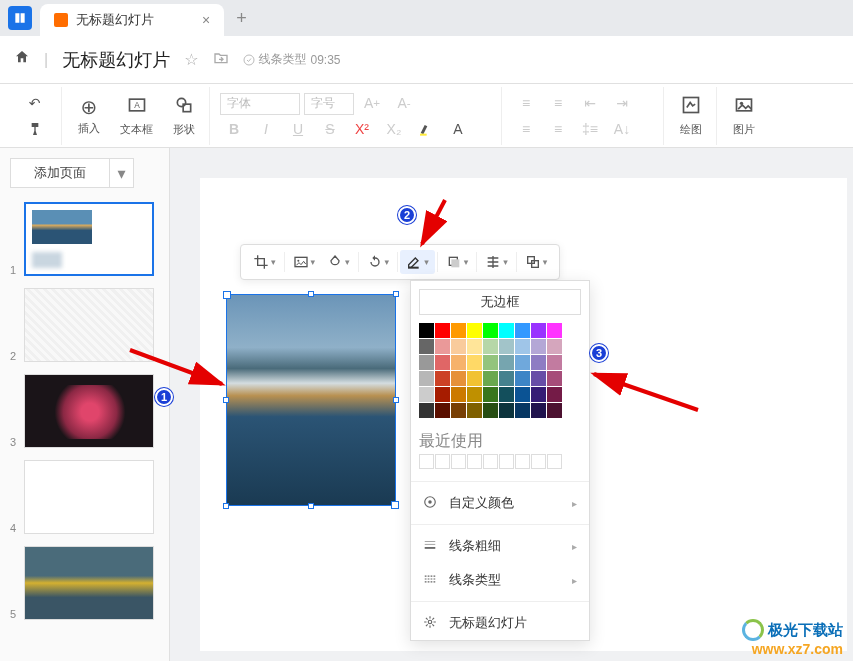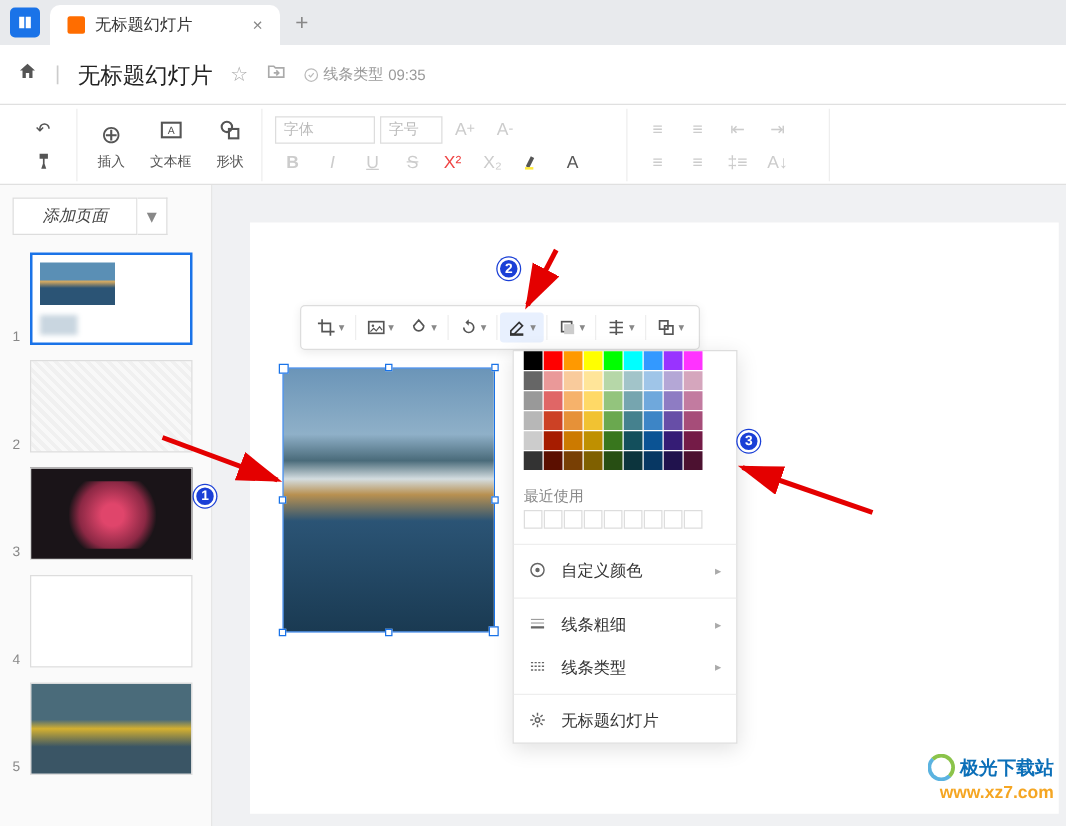--- a/index.html
+++ b/index.html
@@ -30,21 +30,21 @@
 .tb-big { display: flex; flex-direction: column; align-items: center; padding: 2px 8px; }
 .tb-big svg, .tb-big .ic { font-size: 20px; color: #555; }
 .font-box { border: 1px solid #ddd; height: 22px; width: 80px; font-size: 12px; color: #bbb; padding: 0 6px; display: flex; align-items: center; }
 .size-box { border: 1px solid #ddd; height: 22px; width: 50px; font-size: 12px; color: #bbb; padding: 0 6px; display: flex; align-items: center; }
 .row2 { display: flex; gap: 4px; margin-top: 2px; }
 
 
 .main { display: flex; height: 513px; }
 .sidebar { width: 170px; background: #fafafa; border-right: 1px solid #e0e0e0; padding: 10px; }
 .add-page { display: flex; align-items: center; }
-.add-page-btn { border: 1px solid #ddd; background: #fff; height: 30px; width: 100px; font-size: 13px; color: #444; display: flex; align-items: center; justify-content: center; cursor: pointer; font-style: italic; }
+.add-page-btn { border: 1px solid #ddd; background: #fff; height: 30px; width: 100px; font-size: 13px; color: #444; display: flex; align-items: center; justify-content: center; cursor: pointer; }
 .add-page-dd { border: 1px solid #ddd; border-left: none; background: #fff; height: 30px; width: 24px; display: flex; align-items: center; justify-content: center; color: #888; cursor: pointer; }
 .thumbs { margin-top: 14px; }
 .thumb-row { display: flex; align-items: flex-end; margin-bottom: 12px; gap: 4px; }
 .thumb-num { font-size: 11px; color: #888; width: 10px; }
 .thumb { width: 130px; height: 74px; background: #fff; border: 1px solid #ddd; position: relative; overflow: hidden; }
 .thumb.selected { border: 2px solid #1a73e8; }
 
 
 .canvas-area { flex: 1; background: #f0f1f3; position: relative; }
 .slide { position: absolute; left: 30px; top: 30px; right: 6px; bottom: 10px; background: #fff; }
@@ -62,34 +62,34 @@
 .sel-img::before { left: -4px; top: -4px; }
 .sel-img::after { right: -4px; bottom: -4px; }
 .handle { position: absolute; width: 6px; height: 6px; background: #fff; border: 1px solid #1a73e8; }
 
 
 .dropdown { position: absolute; left: 410px; top: 280px; width: 180px; background: #fff; border: 1px solid #ddd; box-shadow: 0 4px 16px rgba(0,0,0,0.12); z-index: 10; }
 .no-border { margin: 8px; border: 1px solid #ddd; height: 26px; display: flex; align-items: center; justify-content: center; font-size: 13px; color: #333; cursor: pointer; }
 .swatches { padding: 0 8px 8px; }
 .swatch-row { display: flex; gap: 1px; margin-bottom: 1px; }
 .swatch { width: 15px; height: 15px; cursor: pointer; }
-.recent-label { font-size: 12px; color: #888; padding: 4px 8px 2px; }
+.recent-label { font-size: 16px; color: #888; padding: 4px 8px 2px; }
 .recent-row { display: flex; gap: 1px; padding: 0 8px 8px; }
 .recent-sw { width: 15px; height: 15px; border: 1px solid #ddd; }
 .dd-sep { height: 1px; background: #eee; margin: 4px 0; }
 .dd-item { display: flex; align-items: center; padding: 8px 12px; font-size: 13px; color: #333; cursor: pointer; gap: 10px; }
 .dd-item .arrow { margin-left: auto; color: #aaa; font-size: 10px; }
 .dd-icon { width: 16px; color: #666; font-size: 14px; }
 
 
 .anno { position: absolute; pointer-events: none; z-index: 20; }
 .anno-circle { width: 18px; height: 18px; border-radius: 50%; background: #1a3fd6; color: #fff; font-size: 11px; font-weight: bold; display: flex; align-items: center; justify-content: center; border: 2px solid #fff; box-shadow: 0 0 0 1px #1a3fd6; }
 
 
-.watermark { position: absolute; right: 10px; bottom: 20px; z-index: 30; text-align: right; }
+.watermark { position: absolute; right: 10px; bottom: 4px; z-index: 30; text-align: right; }
 .wm-logo { display: flex; align-items: center; gap: 4px; justify-content: flex-end; }
 .wm-swirl { width: 22px; height: 22px; border-radius: 50%; border: 3px solid #5bb3e0; border-top-color: #8bc34a; border-right-color: #8bc34a; }
 .wm-text { font-size: 15px; font-weight: bold; color: #0b6fb8; }
 .wm-url { font-size: 14px; color: #f5a623; font-weight: bold; }
 
 svg.icon { width: 16px; height: 16px; }
 </style>
 </head>
 <body>
 
@@ -223,21 +223,44 @@
       <div class="tb-btn" style="color:#ccc">⇥</div>
     </div>
     <div class="row2">
       <div class="tb-btn" style="color:#ccc">≡</div>
       <div class="tb-btn" style="color:#ccc">≡</div>
       <div class="tb-btn" style="color:#ccc">‡≡</div>
       <div class="tb-btn" style="color:#ccc">A↓</div>
     </div>
   </div>
 
-
+  <div class="tb-group tb-group-h">
+    <div class="tb-big">
+      <span class="ic">
+        <svg width="20" height="20" viewBox="0 0 24 24">
+            <rect x="3" y="3" width="18" height="18" fill="none" stroke="#555" stroke-width="2"></rect>
+            <path d="M7 15l4-6 3 4 3-2" fill="none" stroke="#555" stroke-width="2"></path>
+          </svg>
+      </span>
+      <span class="tb-label">绘图</span>
+    </div>
+  </div>
+
+  <div class="tb-group tb-group-h" style="border-right:none">
+    <div class="tb-big">
+      <span class="ic">
+        <svg width="20" height="20" viewBox="0 0 24 24">
+            <rect x="3" y="5" width="18" height="14" fill="none" stroke="#555" stroke-width="2"></rect>
+            <circle cx="9" cy="10" r="2" fill="#555"></circle>
+            <path d="M5 17l5-5 4 4 3-3 4 4" fill="none" stroke="#555" stroke-width="2"></path>
+          </svg>
+      </span>
+      <span class="tb-label">图片</span>
+    </div>
+  </div>
 </div>
 
 <div class="main">
   <div class="sidebar">
     <div class="add-page">
       <div class="add-page-btn">添加页面</div>
       <div class="add-page-dd">▾</div>
     </div>
     <div class="thumbs">
       <div class="thumb-row">
@@ -339,20 +362,21 @@
   <div style="width:100%;height:100%;background:linear-gradient(#6b95b8 0%,#8fb0c8 25%,#4a6b7a 35%,#d4dde0 42%,#b89050 48%,#2b5475 58%,#1a3a52 100%)"></div>
   <div class="handle" style="right:-4px;top:-4px"></div>
   <div class="handle" style="left:-4px;bottom:-4px"></div>
   <div class="handle" style="left:50%;top:-4px;margin-left:-3px"></div>
   <div class="handle" style="left:50%;bottom:-4px;margin-left:-3px"></div>
   <div class="handle" style="left:-4px;top:50%;margin-top:-3px"></div>
   <div class="handle" style="right:-4px;top:50%;margin-top:-3px"></div>
 </div>
 
 <div class="dropdown">
+  <div class="no-border">无边框</div>
   <div class="swatches" id="swatch-container">
       <div class="swatch-row">
         <div class="swatch" style="background: rgb(0, 0, 0);"></div>
         <div class="swatch" style="background: rgb(255, 0, 0);"></div>
         <div class="swatch" style="background: rgb(255, 153, 0);"></div>
         <div class="swatch" style="background: rgb(255, 255, 0);"></div>
         <div class="swatch" style="background: rgb(0, 255, 0);"></div>
         <div class="swatch" style="background: rgb(0, 255, 255);"></div>
         <div class="swatch" style="background: rgb(51, 153, 255);"></div>
         <div class="swatch" style="background: rgb(153, 51, 255);"></div>

